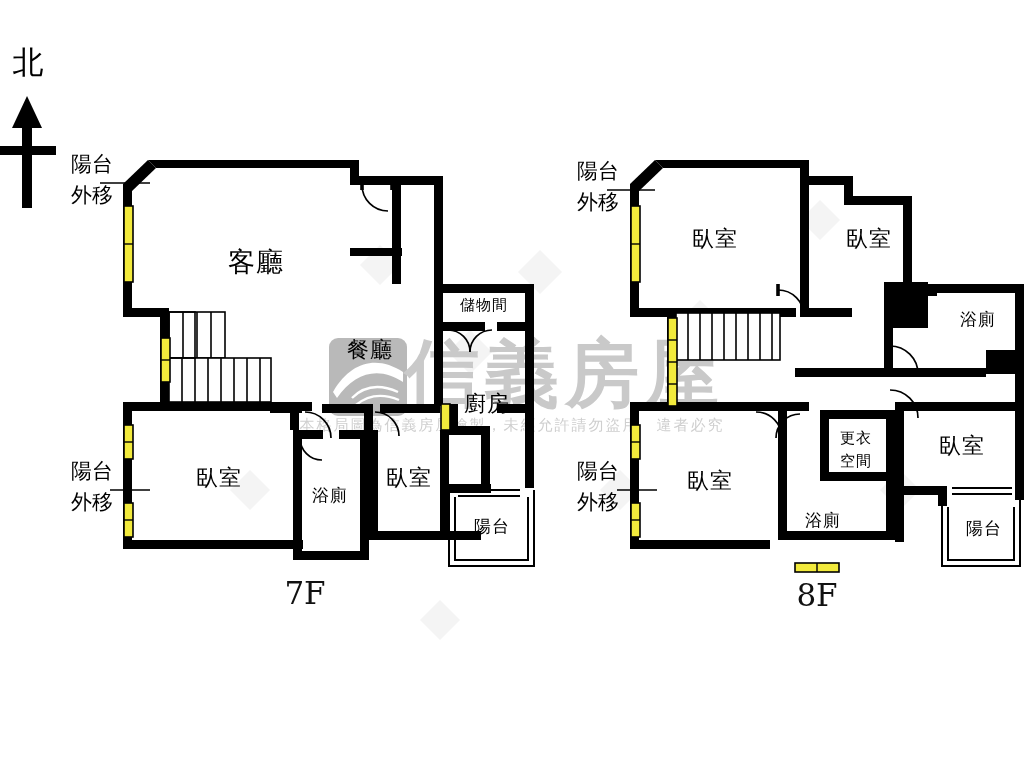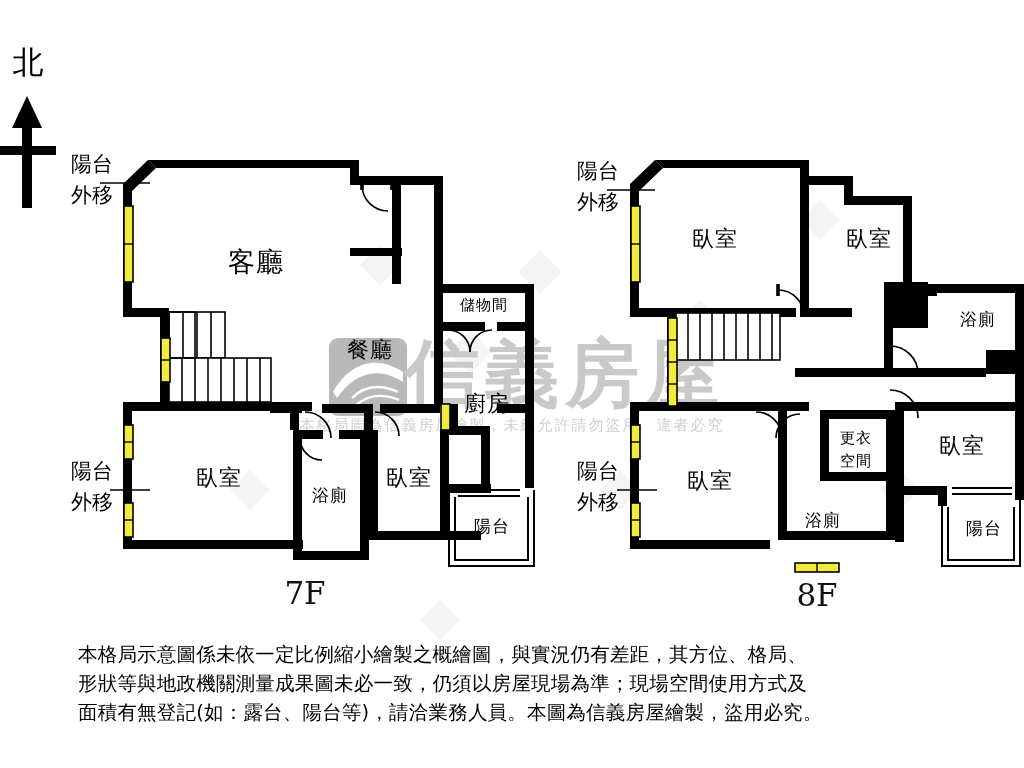--- a/index.html
+++ b/index.html
@@ -400,17 +400,14 @@
     <text class="room-label small cjk" x="984" y="529">陽台</text>
 
     <text class="callout-label cjk" x="598" y="172">陽台</text>
     <text class="callout-label cjk" x="598" y="203">外移</text>
     <text class="callout-label cjk" x="598" y="472">陽台</text>
     <text class="callout-label cjk" x="598" y="503">外移</text>
 
     <text class="floor-label" x="817" y="597">8F</text>
   </svg>
 
-  <div class="disclaimer cjk">本格局示意圖係未依一定比例縮小繪製之概繪圖，與實況仍有差距，其方位、格局、
-形狀等與地政機關測量成果圖未必一致，仍須以房屋現場為準；現場空間使用方式及
-面積有無登記(如：露台、陽台等)，請洽業務人員。本圖為信義房屋繪製，盜用必究。</div>
 
 </div>
 
 </body></html>

